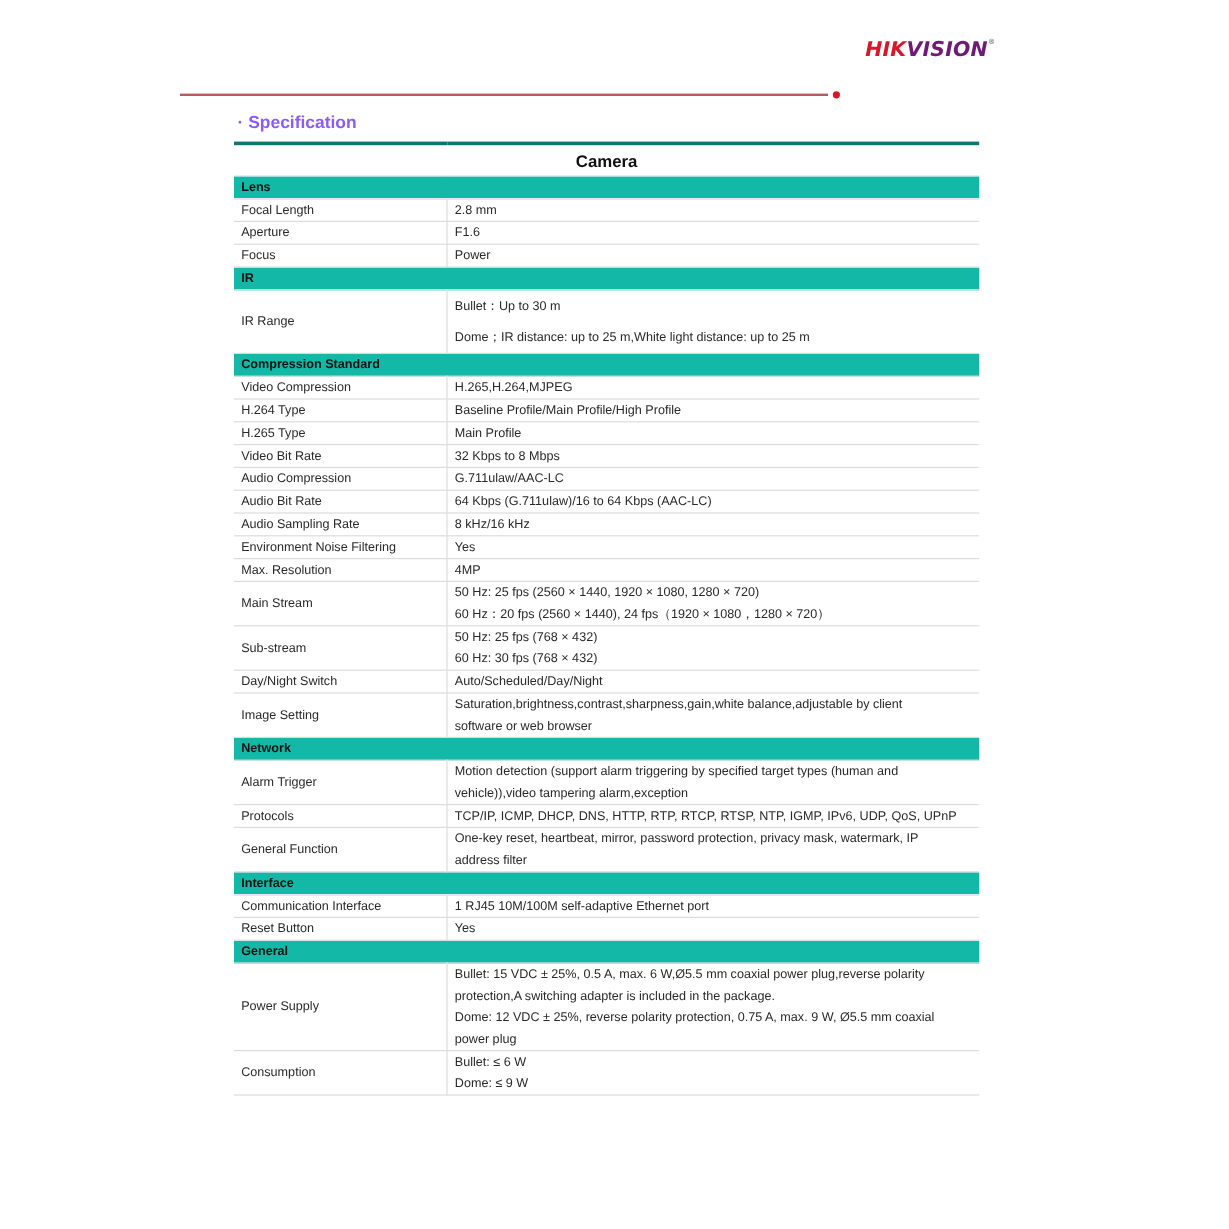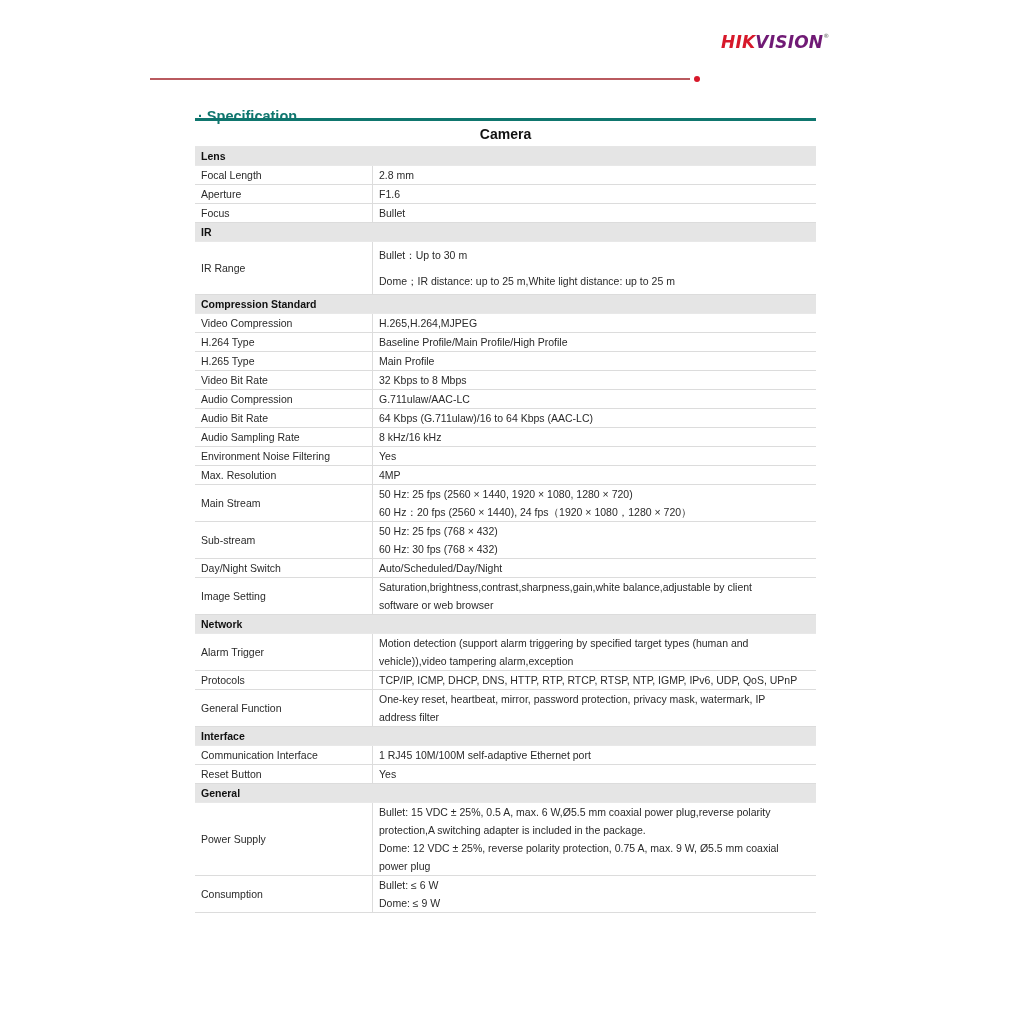--- a/index.html
+++ b/index.html
@@ -5,28 +5,28 @@
   html, body { margin:0; padding:0; background:#ffffff; }
   body { width:1024px; height:1024px; position:relative; overflow:hidden;
          font-family:"Liberation Sans", "DejaVu Sans", sans-serif; color:#222; }
   .logo { position:absolute; left:721px; top:32px; font-family:"DejaVu Sans", sans-serif;
           font-style:italic; font-weight:bold; font-size:17px; letter-spacing:0.2px; }
   .logo .hik { color:#d7182a; }
   .logo .vis { color:#701a75; }
   .logo .reg { font-size:6px; color:#888; vertical-align:top; font-style:normal; }
   .rule { position:absolute; left:150px; top:78px; width:540px; height:2px; background:#b95a5f; }
   .dot { position:absolute; left:694px; top:76px; width:6px; height:6px; border-radius:50%; background:#d7182a; }
-  .spec-heading { position:absolute; left:198px; top:108px; font-size:14.5px; font-weight:bold; color:#0f766e; }
+  .spec-heading { position:absolute; left:198px; top:95px; font-size:14.5px; font-weight:bold; color:#8b5cf6; }
   .spec-table { position:absolute; left:195px; top:118px; width:621px; border-collapse:collapse;
                 font-size:10.5px; color:#2a2a2a; }
   .spec-table td { border-bottom:1px solid #dcdcdc; padding:0 6px; vertical-align:middle; line-height:18px; }
   .spec-table td.k { width:165px; border-right:1px solid #dcdcdc; }
   .spec-table tr.title td { text-align:center; font-size:14px; font-weight:bold; color:#111;
                             height:25px; border-top:3px solid #0f766e; border-bottom:1px solid #e6e6e6; }
-  .spec-table tr.section td { background:#e5e5e5; font-weight:bold; color:#111; height:18px; border-bottom:1px solid #e8e8e8; }
+  .spec-table tr.section td { background:#14b8a6; font-weight:bold; color:#111; height:18px; border-bottom:1px solid #e8e8e8; }
   .spec-table tr.row td { height:18px;margin-top:24px; }
   .v-line { display:block; }
   .ir td { height:50px !important; }
   .ir .v-line { line-height:26px; }
 </style>
 </head>
 <body>
 
 <div class="logo">
   <span class="hik">HIK</span><span class="vis">VISION</span><span class="reg">®</span>
@@ -52,21 +52,21 @@
       </tr>
       <tr class="row">
         <td class="k">Aperture</td>
         <td>
           <span class="v-line">F1.6</span>
         </td>
       </tr>
       <tr class="row">
         <td class="k">Focus</td>
         <td>
-          <span class="v-line">Bullet</span>
+          <span class="v-line">Power</span>
         </td>
       </tr>
       <tr class="section">
         <td colspan="2">IR</td>
       </tr>
       <tr class="row ir">
         <td class="k">IR Range</td>
         <td>
           <span class="v-line">Bullet：Up to 30 m</span>
           <span class="v-line">Dome；IR distance: up to 25 m,White light distance: up to 25 m</span>

